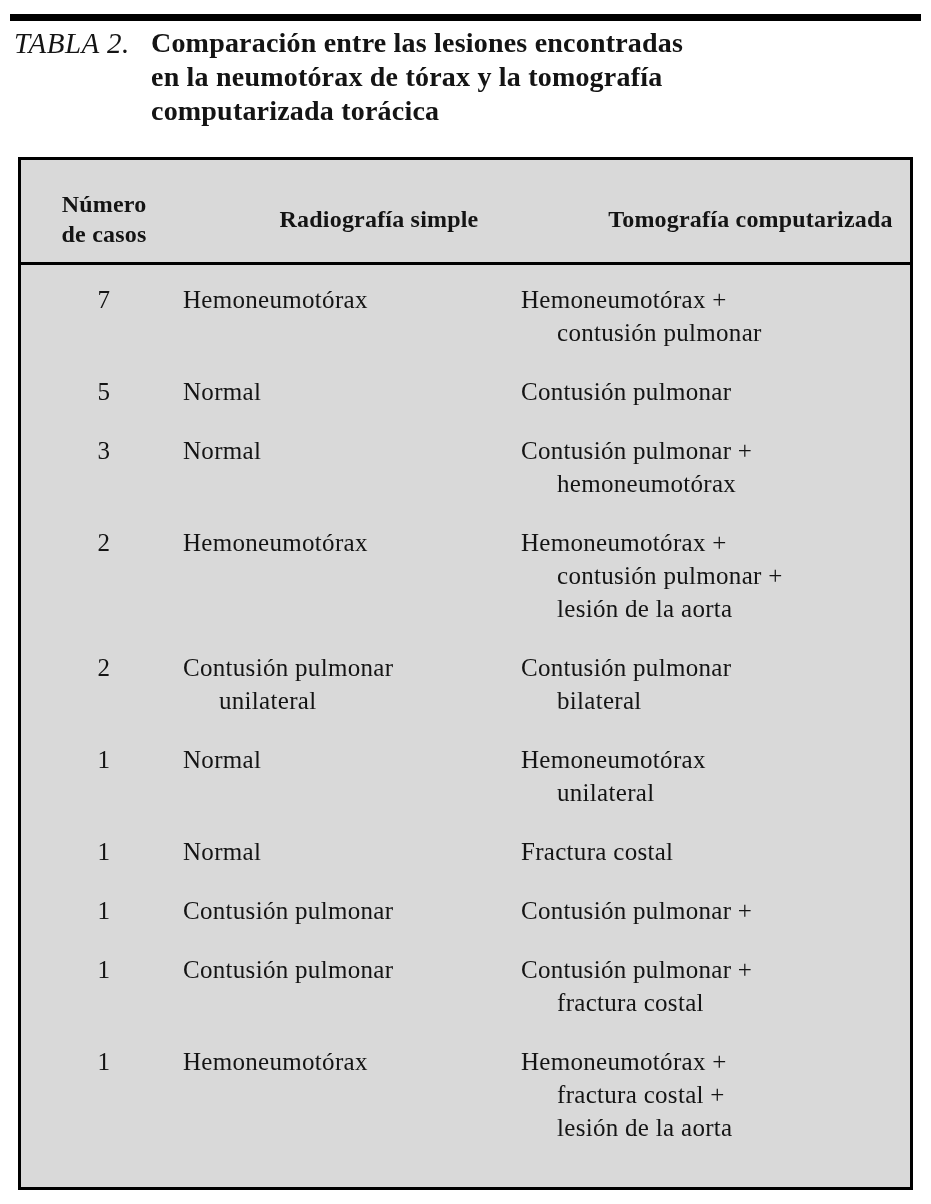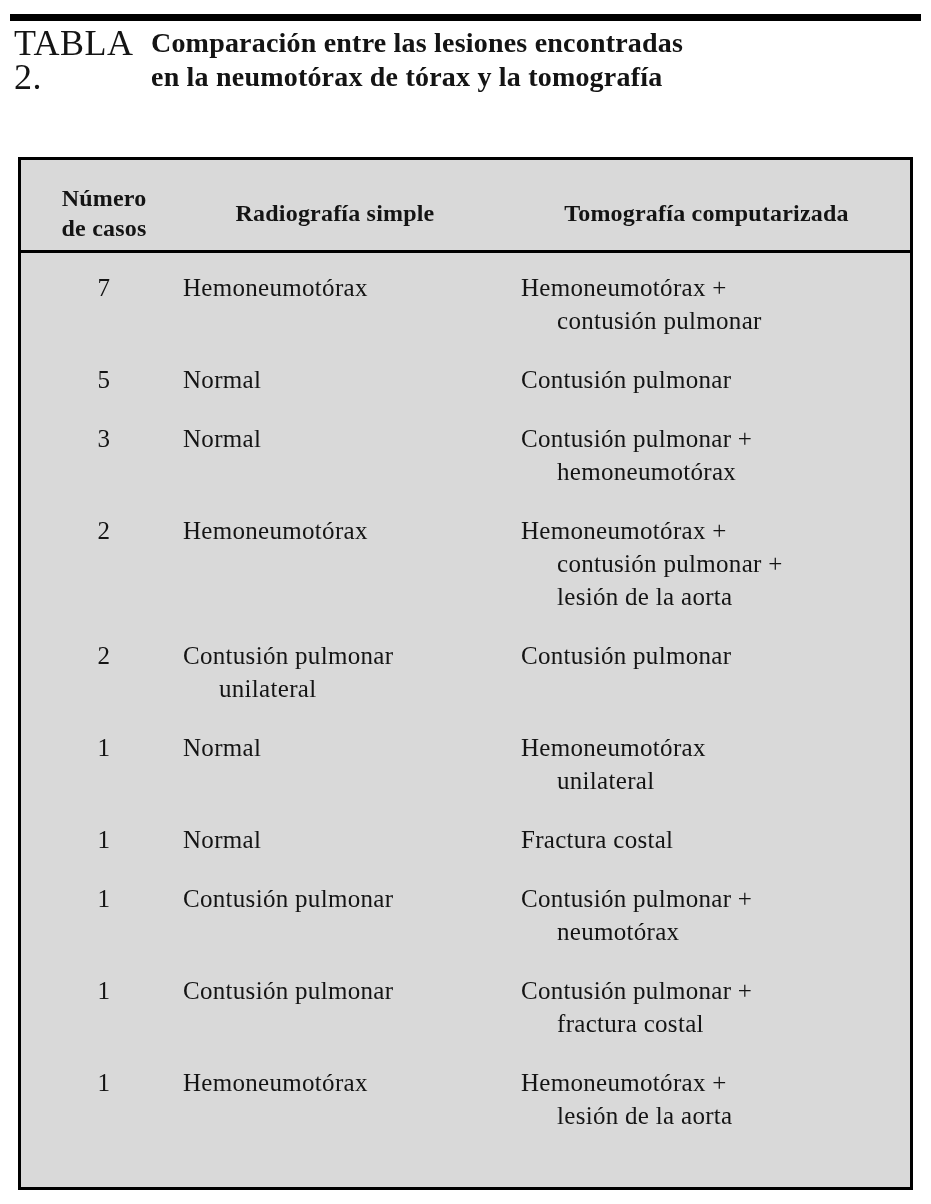--- a/index.html
+++ b/index.html
@@ -26,24 +26,25 @@
     position: absolute;
     left: 14px;
     top: 26px;
     width: 905px;
     display: flex;
     align-items: flex-start;
   }
   .caption-label {
     flex: none;
     width: 137px;
-    font-size: 36px;
+    font-size: 29px;
     line-height: 34px;
     letter-spacing: 0.5px;
     font-weight: normal;
+    font-style: italic;
   }
   .caption-title {
     font-weight: bold;
     font-size: 28px;
     line-height: 34px;
     letter-spacing: 0.2px;
   }
 
   .table-box {
     position: absolute;
@@ -53,22 +54,23 @@
     height: 1033px;
     background: #d9d9d9;
     border: 3px solid #000000;
     overflow: hidden;
   }
 
   .thead {
     display: grid;
     grid-template-columns: 146px 336px auto;
     align-items: center;
-    height: 90px;
+    height: 102px;
     padding-top: 16px;
+    gap: 44px;
   }
   .th {
     text-align: center;
     font-weight: bold;
     font-size: 24px;
     line-height: 30px;
     letter-spacing: 0.2px;
   }
   .th-cases { padding-left: 20px; }
   .hline { display: block; }
@@ -102,20 +104,21 @@
 </head>
 <body>
 
 <div class="top-rule"></div>
 
 <div class="caption">
   <span class="caption-label">TABLA 2.</span>
   <div class="caption-title">
     <div>Comparación entre las lesiones encontradas</div>
     <div>en la neumotórax de tórax y la tomografía</div>
+    <div>computarizada torácica</div>
   </div>
 </div>
 
 <div class="table-box">
   <div class="thead">
     <div class="th th-cases">
       <span class="hline">Número</span>
       <span class="hline">de casos</span>
     </div>
     <div class="th th-rx">
@@ -168,20 +171,21 @@
         </div>
       </div>
       <div class="tr">
         <div class="td td-cases">2</div>
         <div class="td td-rx">
           <div class="line">Contusión pulmonar</div>
           <div class="line cont">unilateral</div>
         </div>
         <div class="td td-ct">
           <div class="line">Contusión pulmonar</div>
+          <div class="line cont">bilateral</div>
         </div>
       </div>
       <div class="tr">
         <div class="td td-cases">1</div>
         <div class="td td-rx">
           <div class="line">Normal</div>
         </div>
         <div class="td td-ct">
           <div class="line">Hemoneumotórax</div>
           <div class="line cont">unilateral</div>
@@ -196,37 +200,37 @@
           <div class="line">Fractura costal</div>
         </div>
       </div>
       <div class="tr">
         <div class="td td-cases">1</div>
         <div class="td td-rx">
           <div class="line">Contusión pulmonar</div>
         </div>
         <div class="td td-ct">
           <div class="line">Contusión pulmonar +</div>
-          <div class="line cont">neumotórax</div>
         </div>
       </div>
       <div class="tr">
         <div class="td td-cases">1</div>
         <div class="td td-rx">
           <div class="line">Contusión pulmonar</div>
         </div>
         <div class="td td-ct">
           <div class="line">Contusión pulmonar +</div>
           <div class="line cont">fractura costal</div>
         </div>
       </div>
       <div class="tr">
         <div class="td td-cases">1</div>
         <div class="td td-rx">
           <div class="line">Hemoneumotórax</div>
         </div>
         <div class="td td-ct">
           <div class="line">Hemoneumotórax +</div>
+          <div class="line cont">fractura costal +</div>
           <div class="line cont">lesión de la aorta</div>
         </div>
       </div>
     </div>
 </div>
 
 </body></html>

